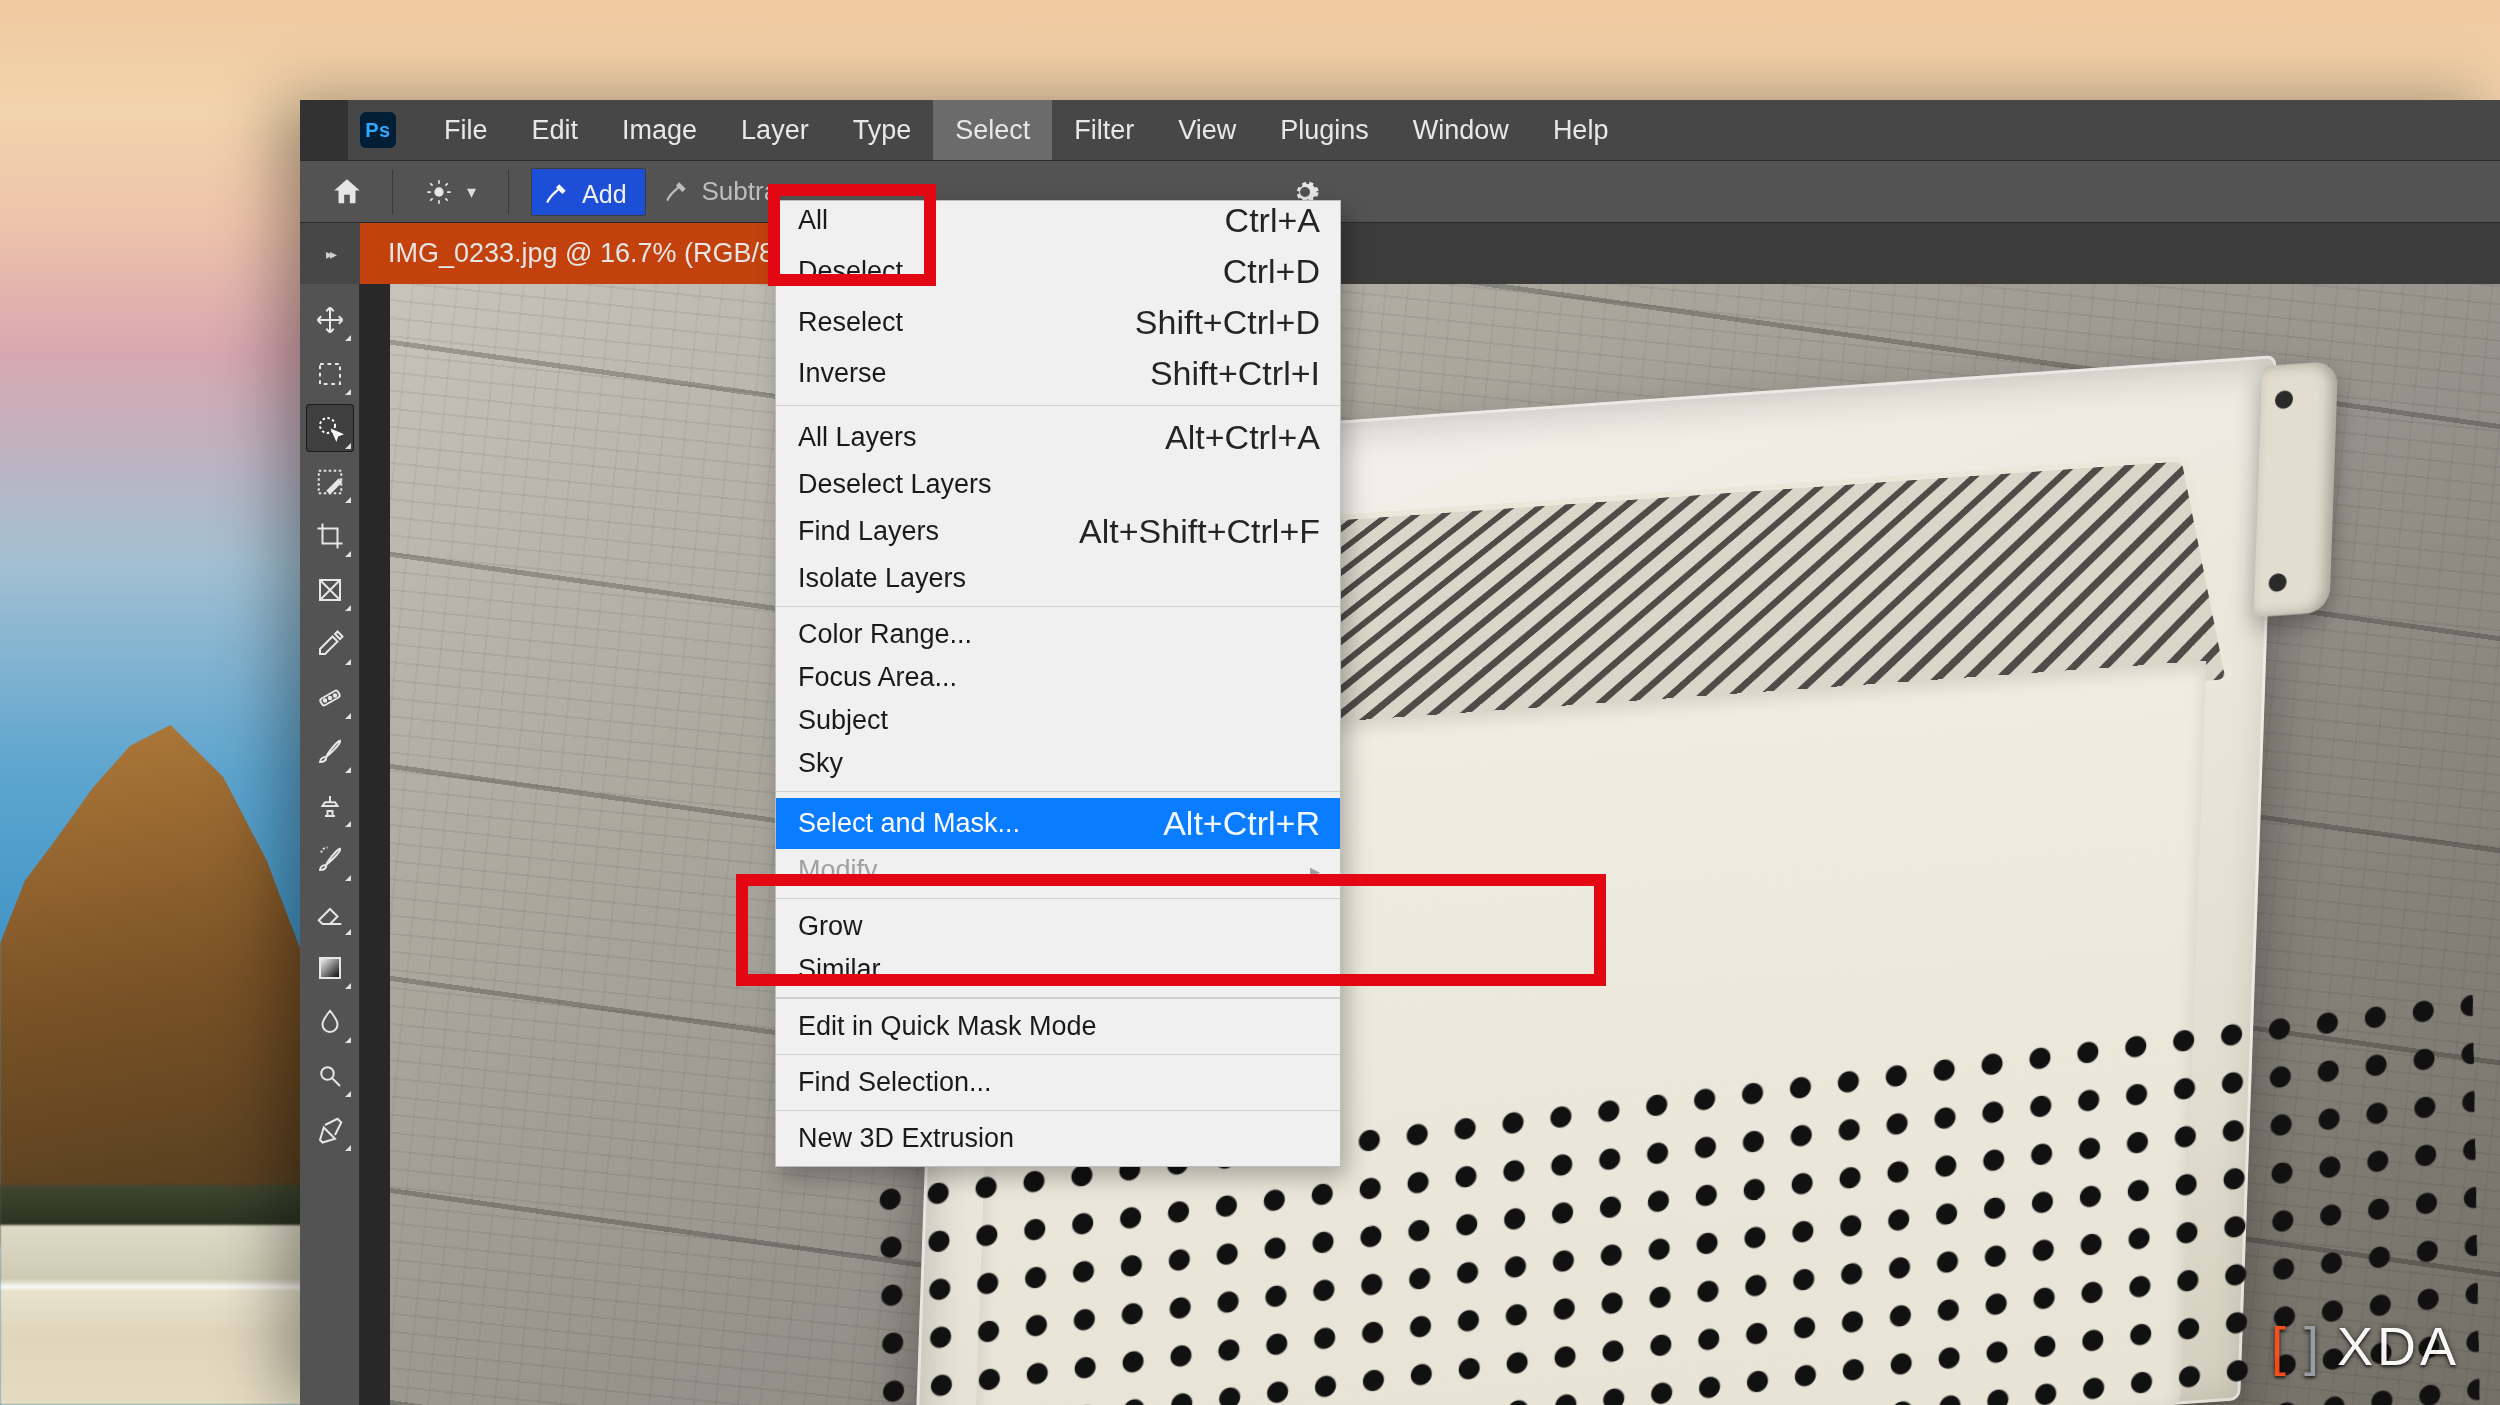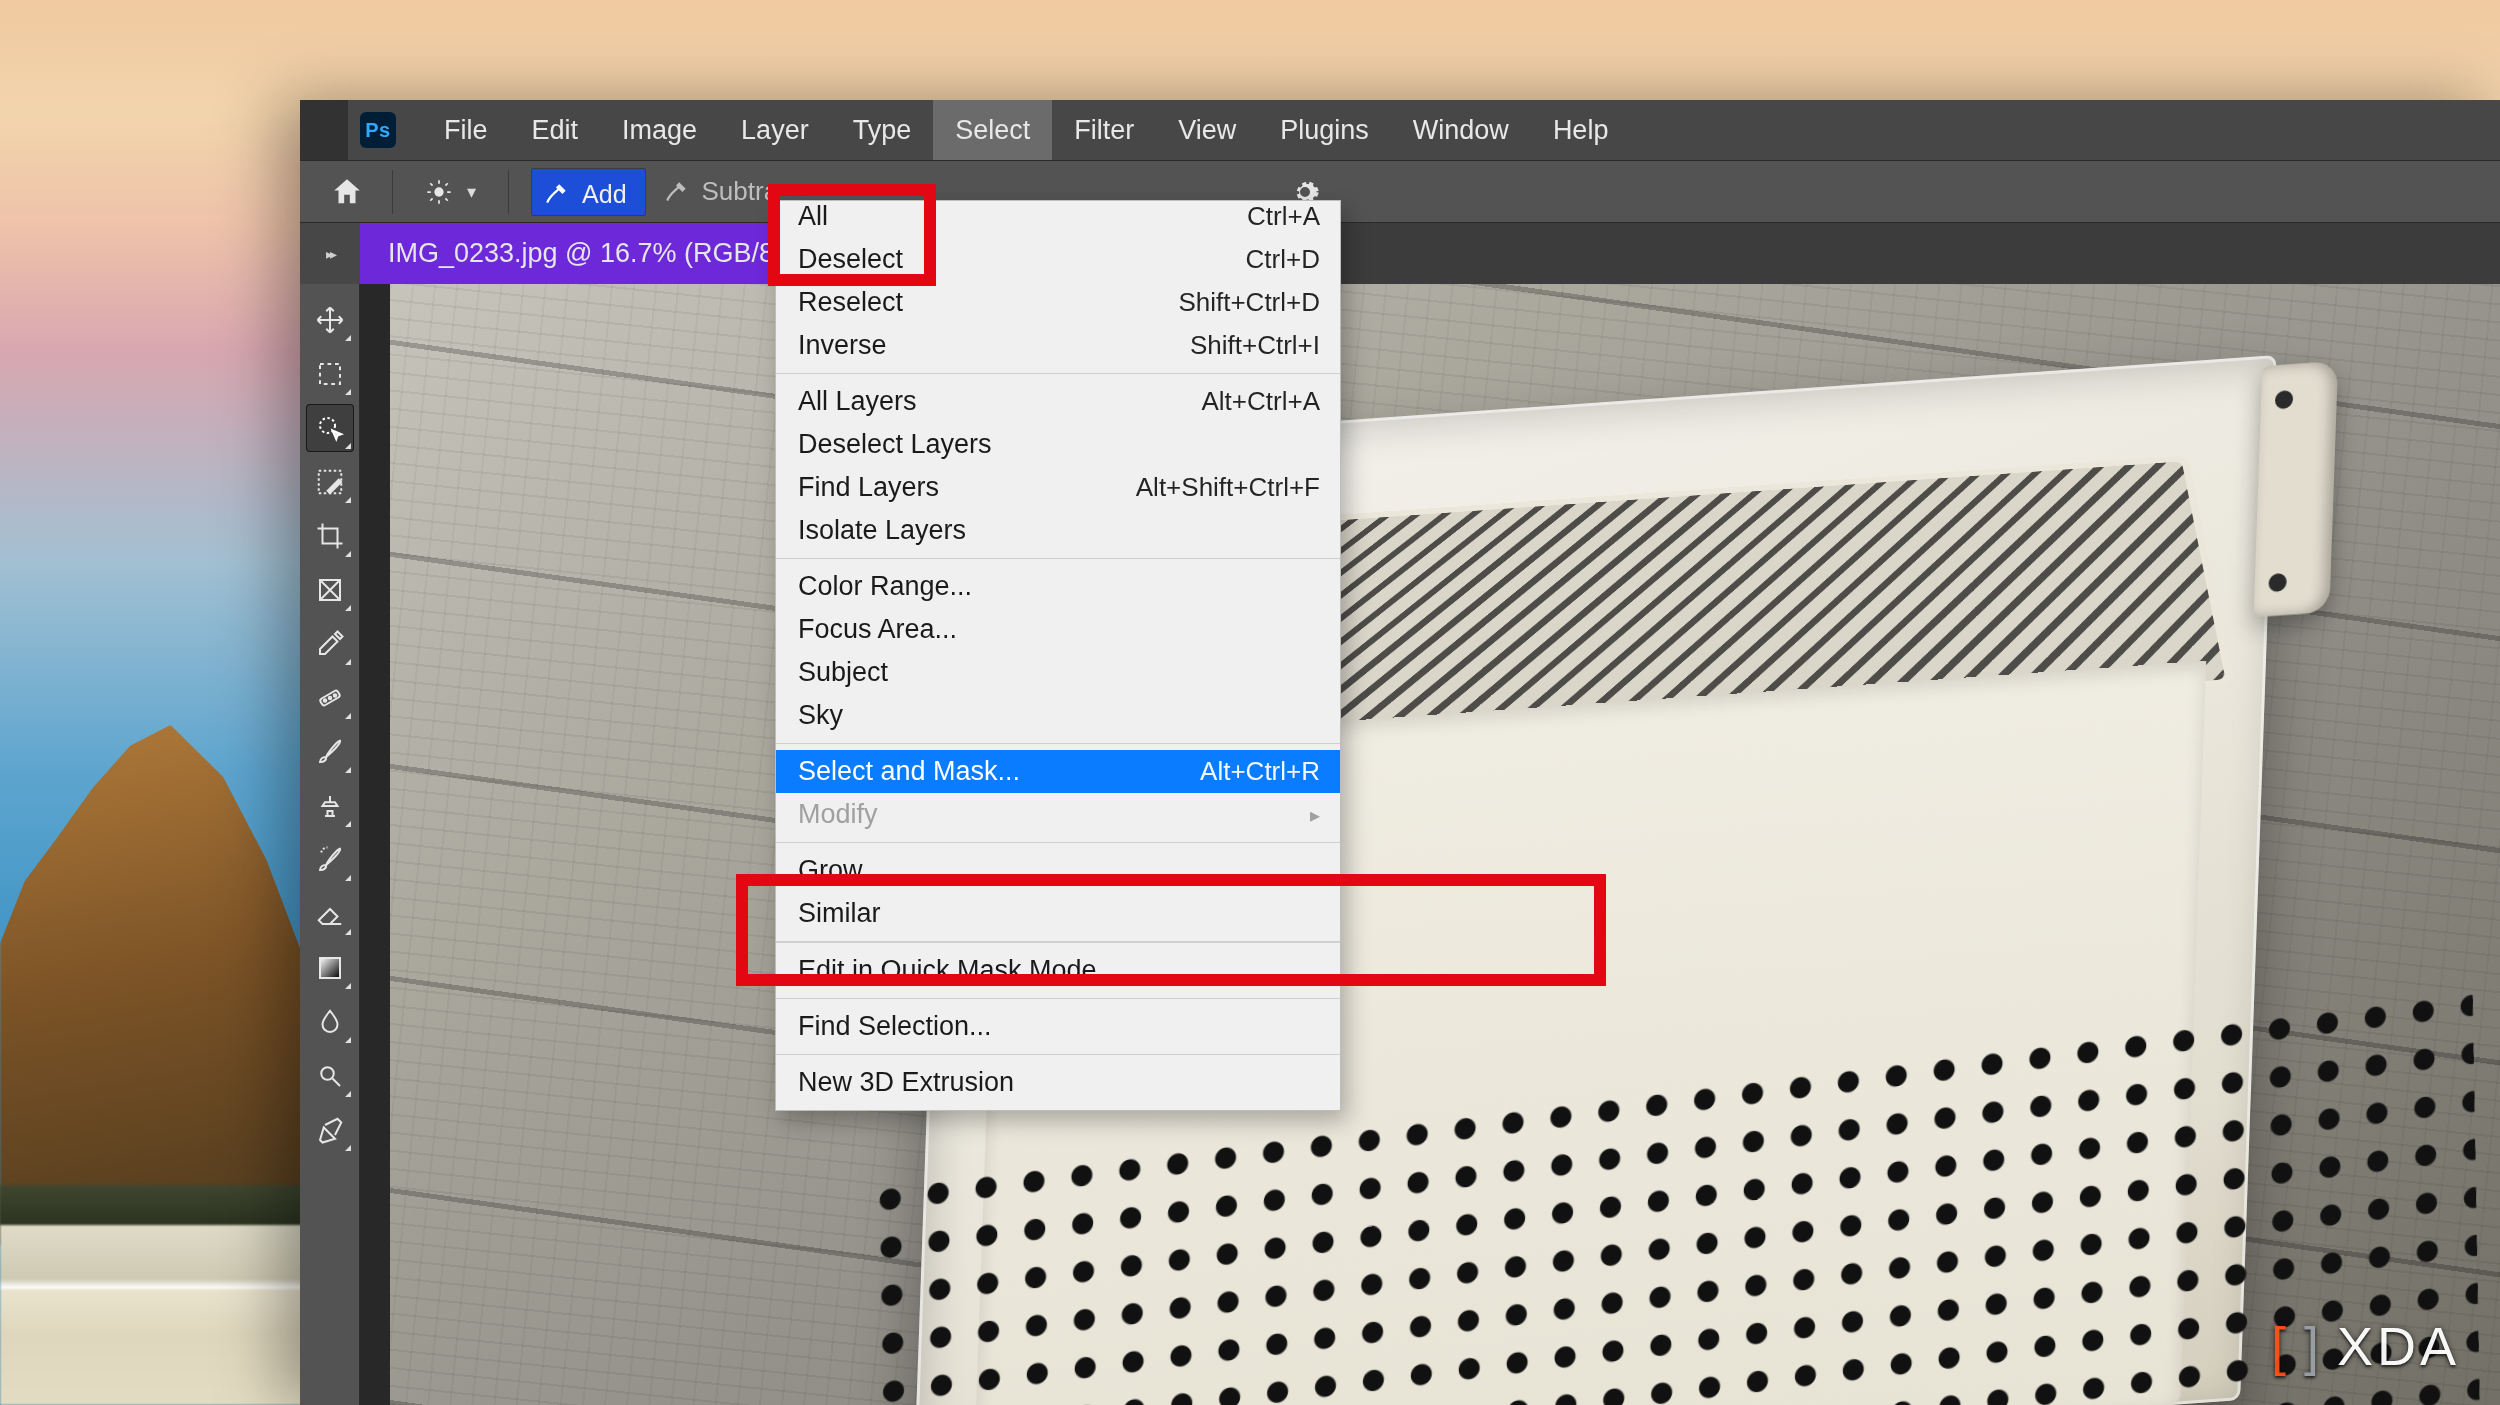--- a/index.html
+++ b/index.html
@@ -93,21 +93,21 @@
     display:flex; align-items:center;
     border-top:1px solid #2a2a2a;
   }
   .tabbar-chevrons {
     width:60px; height:100%; display:flex; flex-direction:column;
     align-items:center; justify-content:center; gap:2px;
     color:#cfcfcf; font-size:14px; letter-spacing:-3px;
     background:#474747;
   }
   .doc-tab {
-    height:100%; padding: 0 28px; background:#6d28d9; color:#e6e6e6;
+    height:100%; padding: 0 28px; background:#c2410c; color:#e6e6e6;
     display:flex; align-items:center; font-size:27px;
   }
 
   .workspace {
     flex:1; display:flex; min-height:0;
     background:#323232;
   }
 
   .toolbar {
     width:60px; background:#535353;
@@ -212,21 +212,21 @@
   .dd-sep { height:1px; background:#cfcfcf; }
   .dd-item {
     display:flex; justify-content:space-between; align-items:center;
     padding: 6px 20px 6px 22px; white-space:nowrap;
   }
   .dd-item.disabled { color:#a0a0a0; }
   .dd-item.hover { background:#0a7cff; color:#ffffff; }
   .dd-item.has-sub::after {
     content:"▸"; margin-left:auto; padding-left:24px; font-size:20px;
   }
-  .dd-item .shortcut { color:inherit; opacity:.95; padding-left:36px; font-size:26px;}
+  .dd-item .shortcut { color:inherit; opacity:.95; padding-left:36px; font-size:34px;}
   .dd-item.first-cut { margin-top:-12px; } 
 
   
   .annot {
     position:absolute; border:12px solid #e30613; z-index:60;
     pointer-events:none;
   }
   .annot.a1 { left:468px; top:84px;  width:168px; height:102px; }
   .annot.a2 { left:436px; top:774px; width:870px; height:112px; }
 

